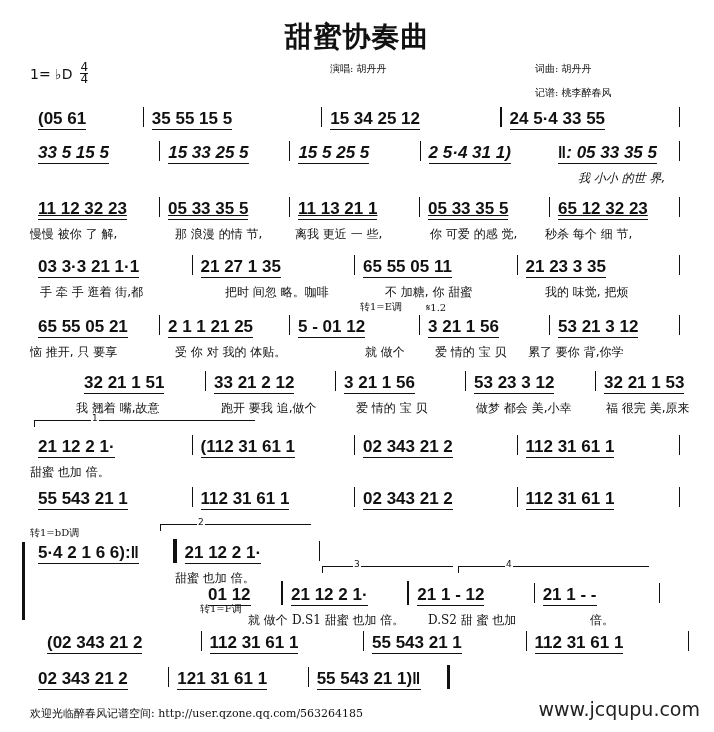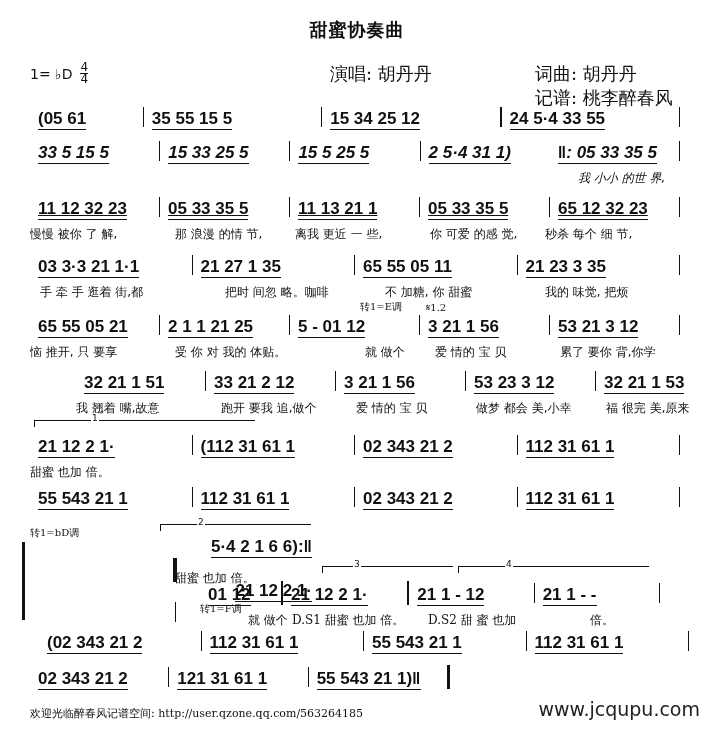--- a/index.html
+++ b/index.html
@@ -1,23 +1,23 @@
 <!DOCTYPE html>
 <html><head>
 <meta charset="utf-8">
 <style>
   html, body { margin: 0; padding: 0; background: #ffffff; }
   body { width: 714px; height: 732px; position: relative; overflow: hidden;
          font-family: "DejaVu Sans", sans-serif; color: #111; }
   .title { position: absolute; left: 0; width: 714px; top: 18px; text-align: center;
-           font-family: "DejaVu Serif", serif; font-weight: bold; font-size: 18px; letter-spacing: 1px; }
+           font-family: "DejaVu Serif", serif; font-weight: bold; font-size: 28px; letter-spacing: 1px; }
   .key { position: absolute; left: 30px; top: 62px; font-size: 14px; display: flex; align-items: center; gap: 8px; }
   .key .frac { display: inline-flex; flex-direction: column; align-items: center; font-size: 12px; line-height: 11px; }
   .key .frac span:first-child { border-bottom: 1px solid #111; }
-  .meta { position: absolute; font-family: "DejaVu Serif", serif; font-size: 18px; }
+  .meta { position: absolute; font-family: "DejaVu Serif", serif; font-size: 10px; }
   .row { position: absolute; left: 30px; width: 650px; }
   .notes { height: 26px; display: flex; align-items: flex-end; font-family: "Liberation Sans", sans-serif;
            font-weight: bold; font-size: 17px; white-space: nowrap; }
   .lyrics { font-size: 12px; margin-top: 6px; height: 16px; white-space: nowrap; position: relative; }
   .m { display: flex; align-items: flex-end; gap: 8px; padding: 0 8px; flex: 1; justify-content: space-between; }
   .bar { width: 1px; height: 20px; background: #111; align-self: center; flex: none; }
   .g { display: inline-block; border-bottom: 1.5px solid #111; padding-bottom: 1px; line-height: 18px; }
   .repeat { width: 4px; height: 24px; background: #111; flex: none; align-self: center; }
   .annot { position: absolute; font-family: "DejaVu Serif", serif; font-size: 10px; }
   .volta { position: absolute; border-top: 1px solid #111; border-left: 1px solid #111; height: 6px; font-size: 9px; }
@@ -183,21 +183,21 @@
     <span class="m">
         <span class="g">53 21 3 12</span>
       </span>
       <span class="bar"></span>
   </div>
   <div class="lyrics">
     <span class="lyr-item" style="left:0">恼 推开, 只 要享</span>
     <span class="lyr-item" style="left:145px">受 你 对 我的 体贴。</span>
     <span class="lyr-item" style="left:335px">就 做个</span>
     <span class="lyr-item" style="left:405px">爱 情的 宝 贝</span>
-    <span class="lyr-item" style="left:530px">累了 要你 背,你学</span>
+    <span class="lyr-item" style="left:498px">累了 要你 背,你学</span>
   </div>
 </div>
 
 <div class="row" style="top:368px;margin-left:46px;">
   <div class="notes">
     <span class="m">
         <span class="g">32 21 1 51</span>
       </span>
       <span class="bar"></span>
     <span class="m">
@@ -273,21 +273,21 @@
       <span class="bar"></span>
   </div>
 </div>
 
 <div style="position:absolute; left:22px; top:542px; width:3px; height:78px; background:#111;"></div>
 <div class="row" style="top:538px;">
   <span class="annot" style="left:0; top:-12px;">转1=bD调</span>
   <div class="volta" style="left:130px; top:-14px; width:150px;">
       <span style="left:36px">2</span>
     </div>
-  <div class="notes" style="width:290px;flex-direction:column;">
+  <div class="notes" style="width:290px;">
     <span class="m">
         <span class="g">5·4 2 1 6 6):‖</span>
       </span>
       <span class="repeat"></span>
     <span class="m">
         <span class="g">21 12 2 1·</span>
       </span>
       <span class="bar"></span>
   </div>
   <div class="lyrics">

